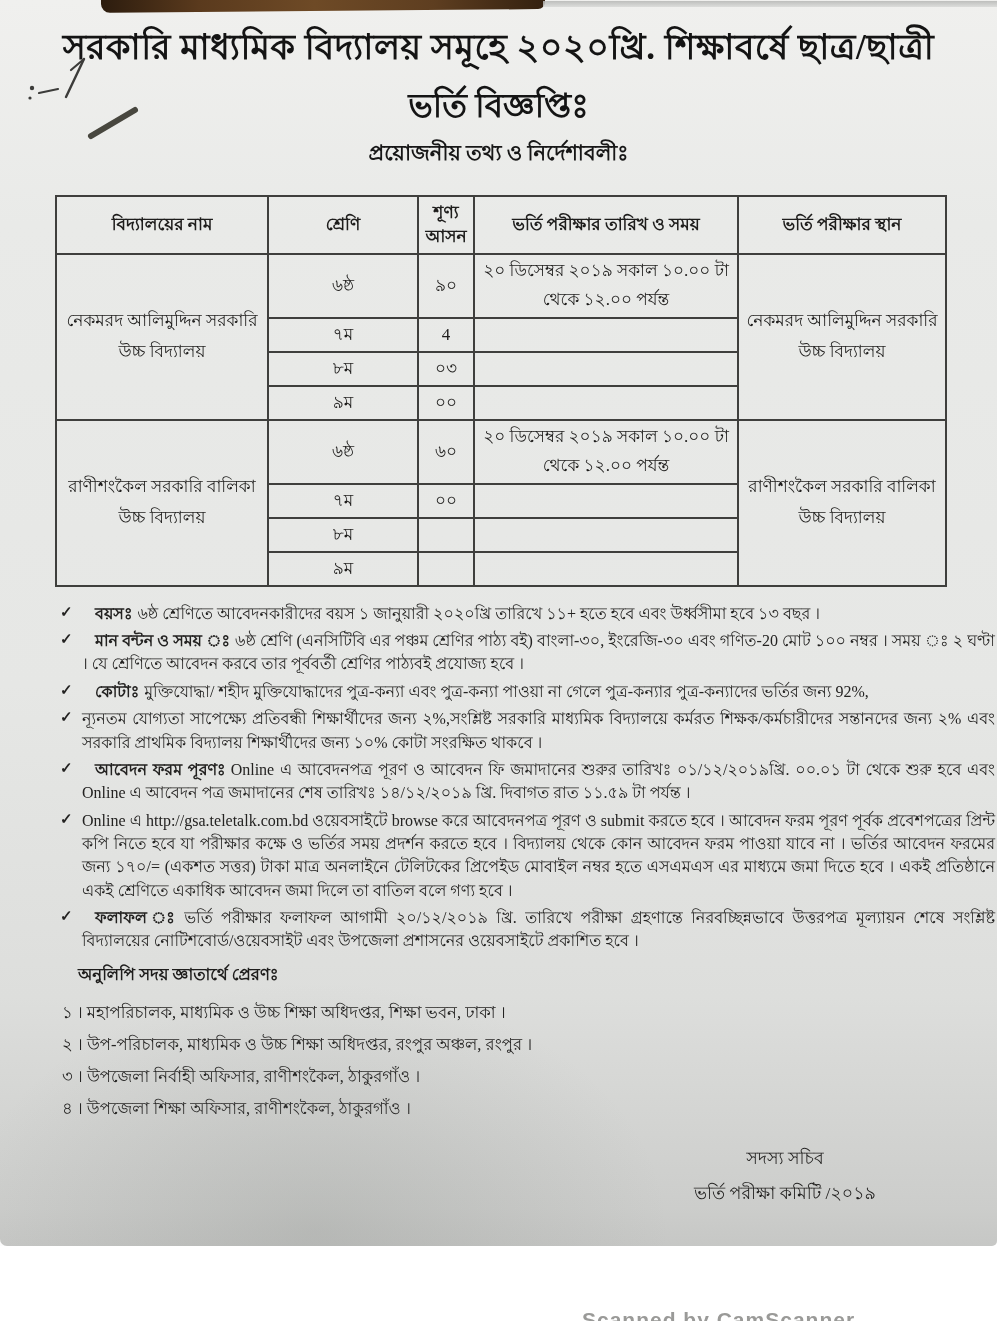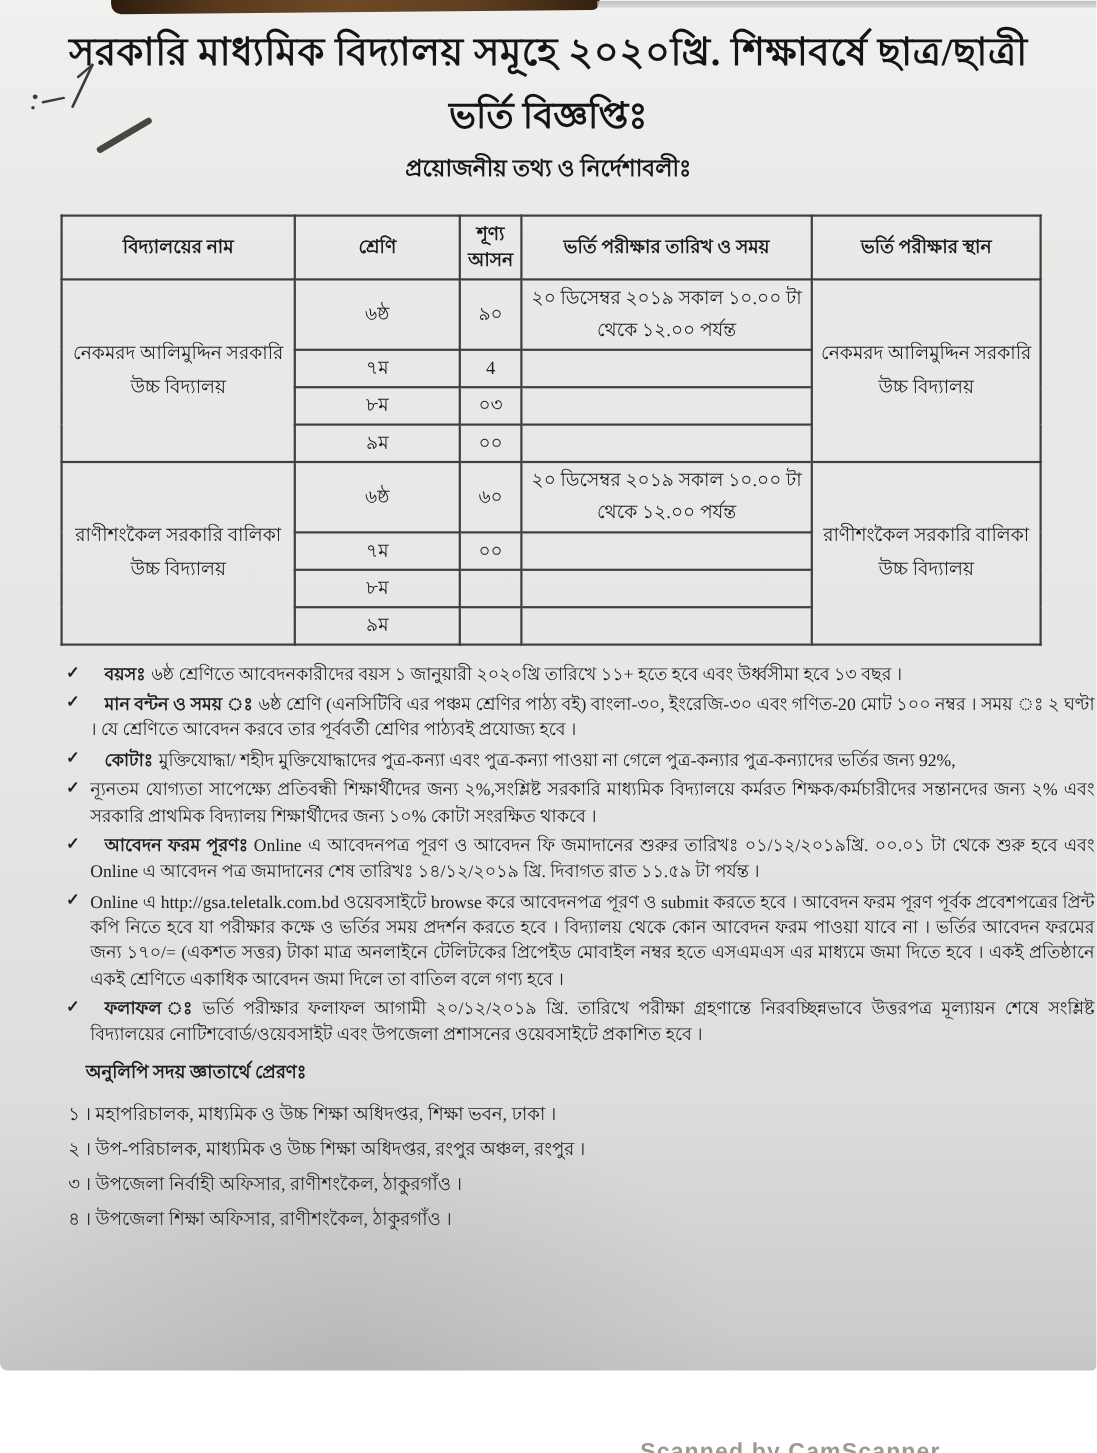--- a/index.html
+++ b/index.html
@@ -259,18 +259,22 @@
     </div>
 
     <div class="copy-head">অনুলিপি সদয় জ্ঞাতার্থে প্রেরণঃ</div>
     <div class="copy-list">
       <div class="copy-item">১ । মহাপরিচালক, মাধ্যমিক ও উচ্চ শিক্ষা অধিদপ্তর, শিক্ষা ভবন, ঢাকা ।</div>
       <div class="copy-item">২ । উপ-পরিচালক, মাধ্যমিক ও উচ্চ শিক্ষা অধিদপ্তর, রংপুর অঞ্চল, রংপুর ।</div>
       <div class="copy-item">৩ । উপজেলা নির্বাহী অফিসার, রাণীশংকৈল, ঠাকুরগাঁও ।</div>
       <div class="copy-item">৪ । উপজেলা শিক্ষা অফিসার, রাণীশংকৈল, ঠাকুরগাঁও ।</div>
     </div>
 
+    <div class="signature">
+      <div>সদস্য সচিব</div>
+      <div>ভর্তি পরীক্ষা কমিটি /২০১৯</div>
+    </div>
 
     <div class="paper-shade"></div>
   </div>
 
   <div class="scan-mark">Scanned by CamScanner</div>
 </div>
 
 </body></html>

